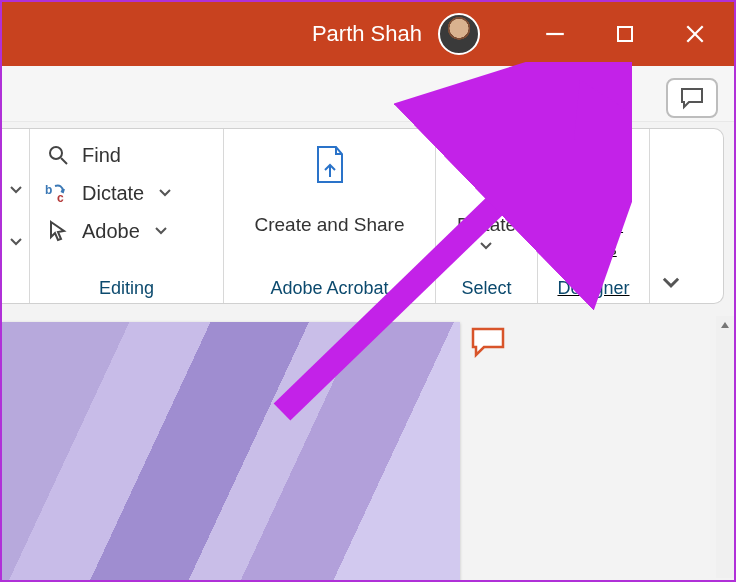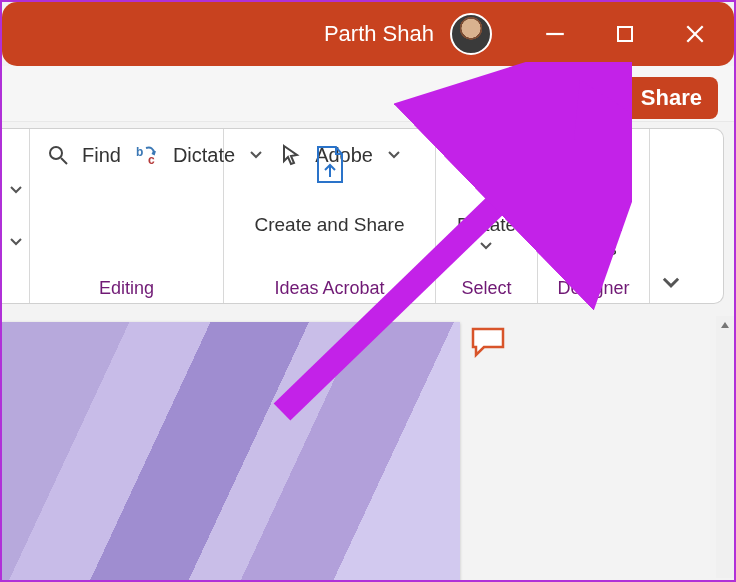--- a/index.html
+++ b/index.html
@@ -1,44 +1,44 @@
 <!DOCTYPE html>
 <html><head>
 <meta charset="utf-8">
 <style>
   * { box-sizing: border-box; margin: 0; padding: 0; font-family: "Segoe UI", sans-serif; }
   body { width: 736px; height: 582px; background: #f3f3f3; border: 2px solid #b030d8; position: relative; overflow: hidden; }
 
   
-  .titlebar { background: #c8421f; height: 64px; display: flex; align-items: center; justify-content: flex-end; gap: 0; padding: 0 4px 0 0; color: #fff; border-radius: 15px; }
+  .titlebar { background: #c8421f; height: 64px; display: flex; align-items: center; justify-content: flex-end; gap: 12px; padding: 0 4px 0 0; color: #fff; }
   .titlebar .user { display: flex; align-items: center; gap: 16px; margin-right: 28px; }
   .titlebar .username { font-size: 22px; font-weight: 400; }
   .avatar { width: 42px; height: 42px; border-radius: 50%; background: radial-gradient(circle at 50% 35%, #d9b28f 0 30%, #7a4d35 31% 36%, #3a3a3a 37% 100%); border: 2px solid #fff; }
   .winbtns { display: flex; }
   .winbtn { width: 70px; height: 64px; display: flex; align-items: center; justify-content: center; cursor: pointer; }
   .winbtn svg { stroke: #fff; }
 
   
   .sharerow { height: 56px; display: flex; align-items: center; justify-content: flex-end; padding: 8px 16px 0 0; gap: 10px; background: #f6f6f6; border-bottom: 1px solid #e8e8e8; }
   .comment-btn { width: 52px; height: 40px; border: 2px solid #bdbdbd; border-radius: 8px; background: #fff; display: flex; align-items: center; justify-content: center; cursor: pointer; }
   .share-btn { height: 42px; padding: 0 16px; background: #c8421f; color: #fff; border-radius: 8px; display: flex; align-items: center; gap: 8px; font-size: 22px; font-weight: 600; cursor: pointer; }
 
   
   .ribbon { background: #fff; border: 1px solid #d0d0d0; border-left: none; border-top-right-radius: 10px; border-bottom-right-radius: 10px; margin: 6px 10px 0 0; display: flex; align-items: stretch; height: 176px; position: relative; }
   .group { border-right: 1px solid #d8d8d8; display: flex; flex-direction: column; justify-content: space-between; padding: 6px 10px 4px 10px; }
-  .group-label { text-align: center; font-size: 18px; color: #701a75; margin-top: 2px; }
+  .group-label { text-align: center; font-size: 18px; color: #0c4a6e; margin-top: 2px; }
   .group:last-child { border-right: none; }
   .collapse { width: 42px; display: flex; align-items: flex-end; justify-content: center; padding-bottom: 10px; cursor: pointer; }
 
   
   .stub { width: 28px; border-right: 1px solid #d8d8d8; display: flex; flex-direction: column; justify-content: center; gap: 38px; padding: 30px 2px; }
   .stub span { display: flex; justify-content: center; }
 
   
-  .editing .items { display: flex; flex-direction: row; gap: 6px; padding-top: 4px; }
+  .editing .items { display: flex; flex-direction: column; gap: 6px; padding-top: 4px; }
   .edit-item { display: flex; align-items: center; gap: 10px; font-size: 20px; color: #333; padding: 2px 4px; cursor: pointer; white-space: nowrap; }
   .edit-item .ico { width: 28px; height: 28px; display: flex; align-items: center; justify-content: center; }
   .chev { margin-left: 4px; }
 
   
   .bigbtn { display: flex; flex-direction: column; align-items: center; justify-content: flex-start; gap: 20px; padding-top: 4px; cursor: pointer; }
   .bigbtn .ico { height: 54px; display: flex; align-items: center; justify-content: center; }
   .bigbtn .lbl { font-size: 19px; color: #333; text-align: center; line-height: 1.25; }
 
   
@@ -85,28 +85,20 @@
         </svg>
     </div>
   </div>
 </div>
 
 <div class="sharerow">
   <div class="comment-btn">
     <svg width="26" height="24" viewBox="0 0 26 24" fill="none" stroke="#555" stroke-width="2">
       <path d="M3 3h20v13H10l-5 5v-5H3z"></path>
     </svg>
-  </div>
-  <div class="share-btn">
-    <svg width="22" height="22" viewBox="0 0 24 24" fill="none" stroke="#fff" stroke-width="2">
-      <path d="M4 12v7h14v-7"></path>
-        <path d="M11 3v11"></path>
-        <path d="M7 7l4-4 4 4"></path>
-    </svg>
-    <span>Share</span>
   </div>
 </div>
 
 <div class="ribbon">
   <div class="stub">
     <span>
         <svg width="14" height="14" viewBox="0 0 14 14" fill="none" stroke="#555" stroke-width="2">
           <path d="M2 4l5 5 5-5"></path>
         </svg>
       </span>
@@ -168,21 +160,21 @@
           <path d="M10 6h18l6 7v28H10z"></path>
           <path d="M28 6v7h6"></path>
           <path d="M22 36v-12"></path>
           <path d="M17 29l5-5 5 5"></path>
         </svg>
       </span>
       <div class="lbl">
         <div>Create and Share</div>
       </div>
     </div>
-    <div class="group-label">Ideas Acrobat</div>
+    <div class="group-label">Adobe Acrobat</div>
   </div>
 
   <div class="group" style="width:102px;">
     <div class="bigbtn">
       <span class="ico">
         <svg width="38" height="52" viewBox="0 0 38 52">
           <rect x="12" y="3" width="14" height="26" rx="7" fill="#1f9bdc"></rect>
           <path d="M6 22c0 9 6 14 13 14s13-5 13-14" fill="none" stroke="#333" stroke-width="2"></path>
           <line x1="19" y1="36" x2="19" y2="46" stroke="#333" stroke-width="2"></line>
           <line x1="10" y1="46" x2="28" y2="46" stroke="#333" stroke-width="2"></line>
@@ -193,21 +185,21 @@
         <div style="display:flex;justify-content:center;margin-top:2px;">
             <svg width="14" height="14" viewBox="0 0 14 14" fill="none" stroke="#555" stroke-width="2">
               <path d="M2 4l5 5 5-5"></path>
             </svg>
           </div>
       </div>
     </div>
     <div class="group-label">Select</div>
   </div>
 
-  <div class="group" style="width:112px;">
+  <div class="group" style="width:112px;text-decoration:underline;">
     <div class="bigbtn">
       <span class="ico">
         <svg width="50" height="42" viewBox="0 0 50 42" fill="none" stroke="#333" stroke-width="2">
           <rect x="4" y="6" width="42" height="30"></rect>
           <line x1="20" y1="6" x2="20" y2="36"></line>
           <line x1="20" y1="20" x2="46" y2="20"></line>
         </svg>
       </span>
       <div class="lbl">
         <div>Design</div>

